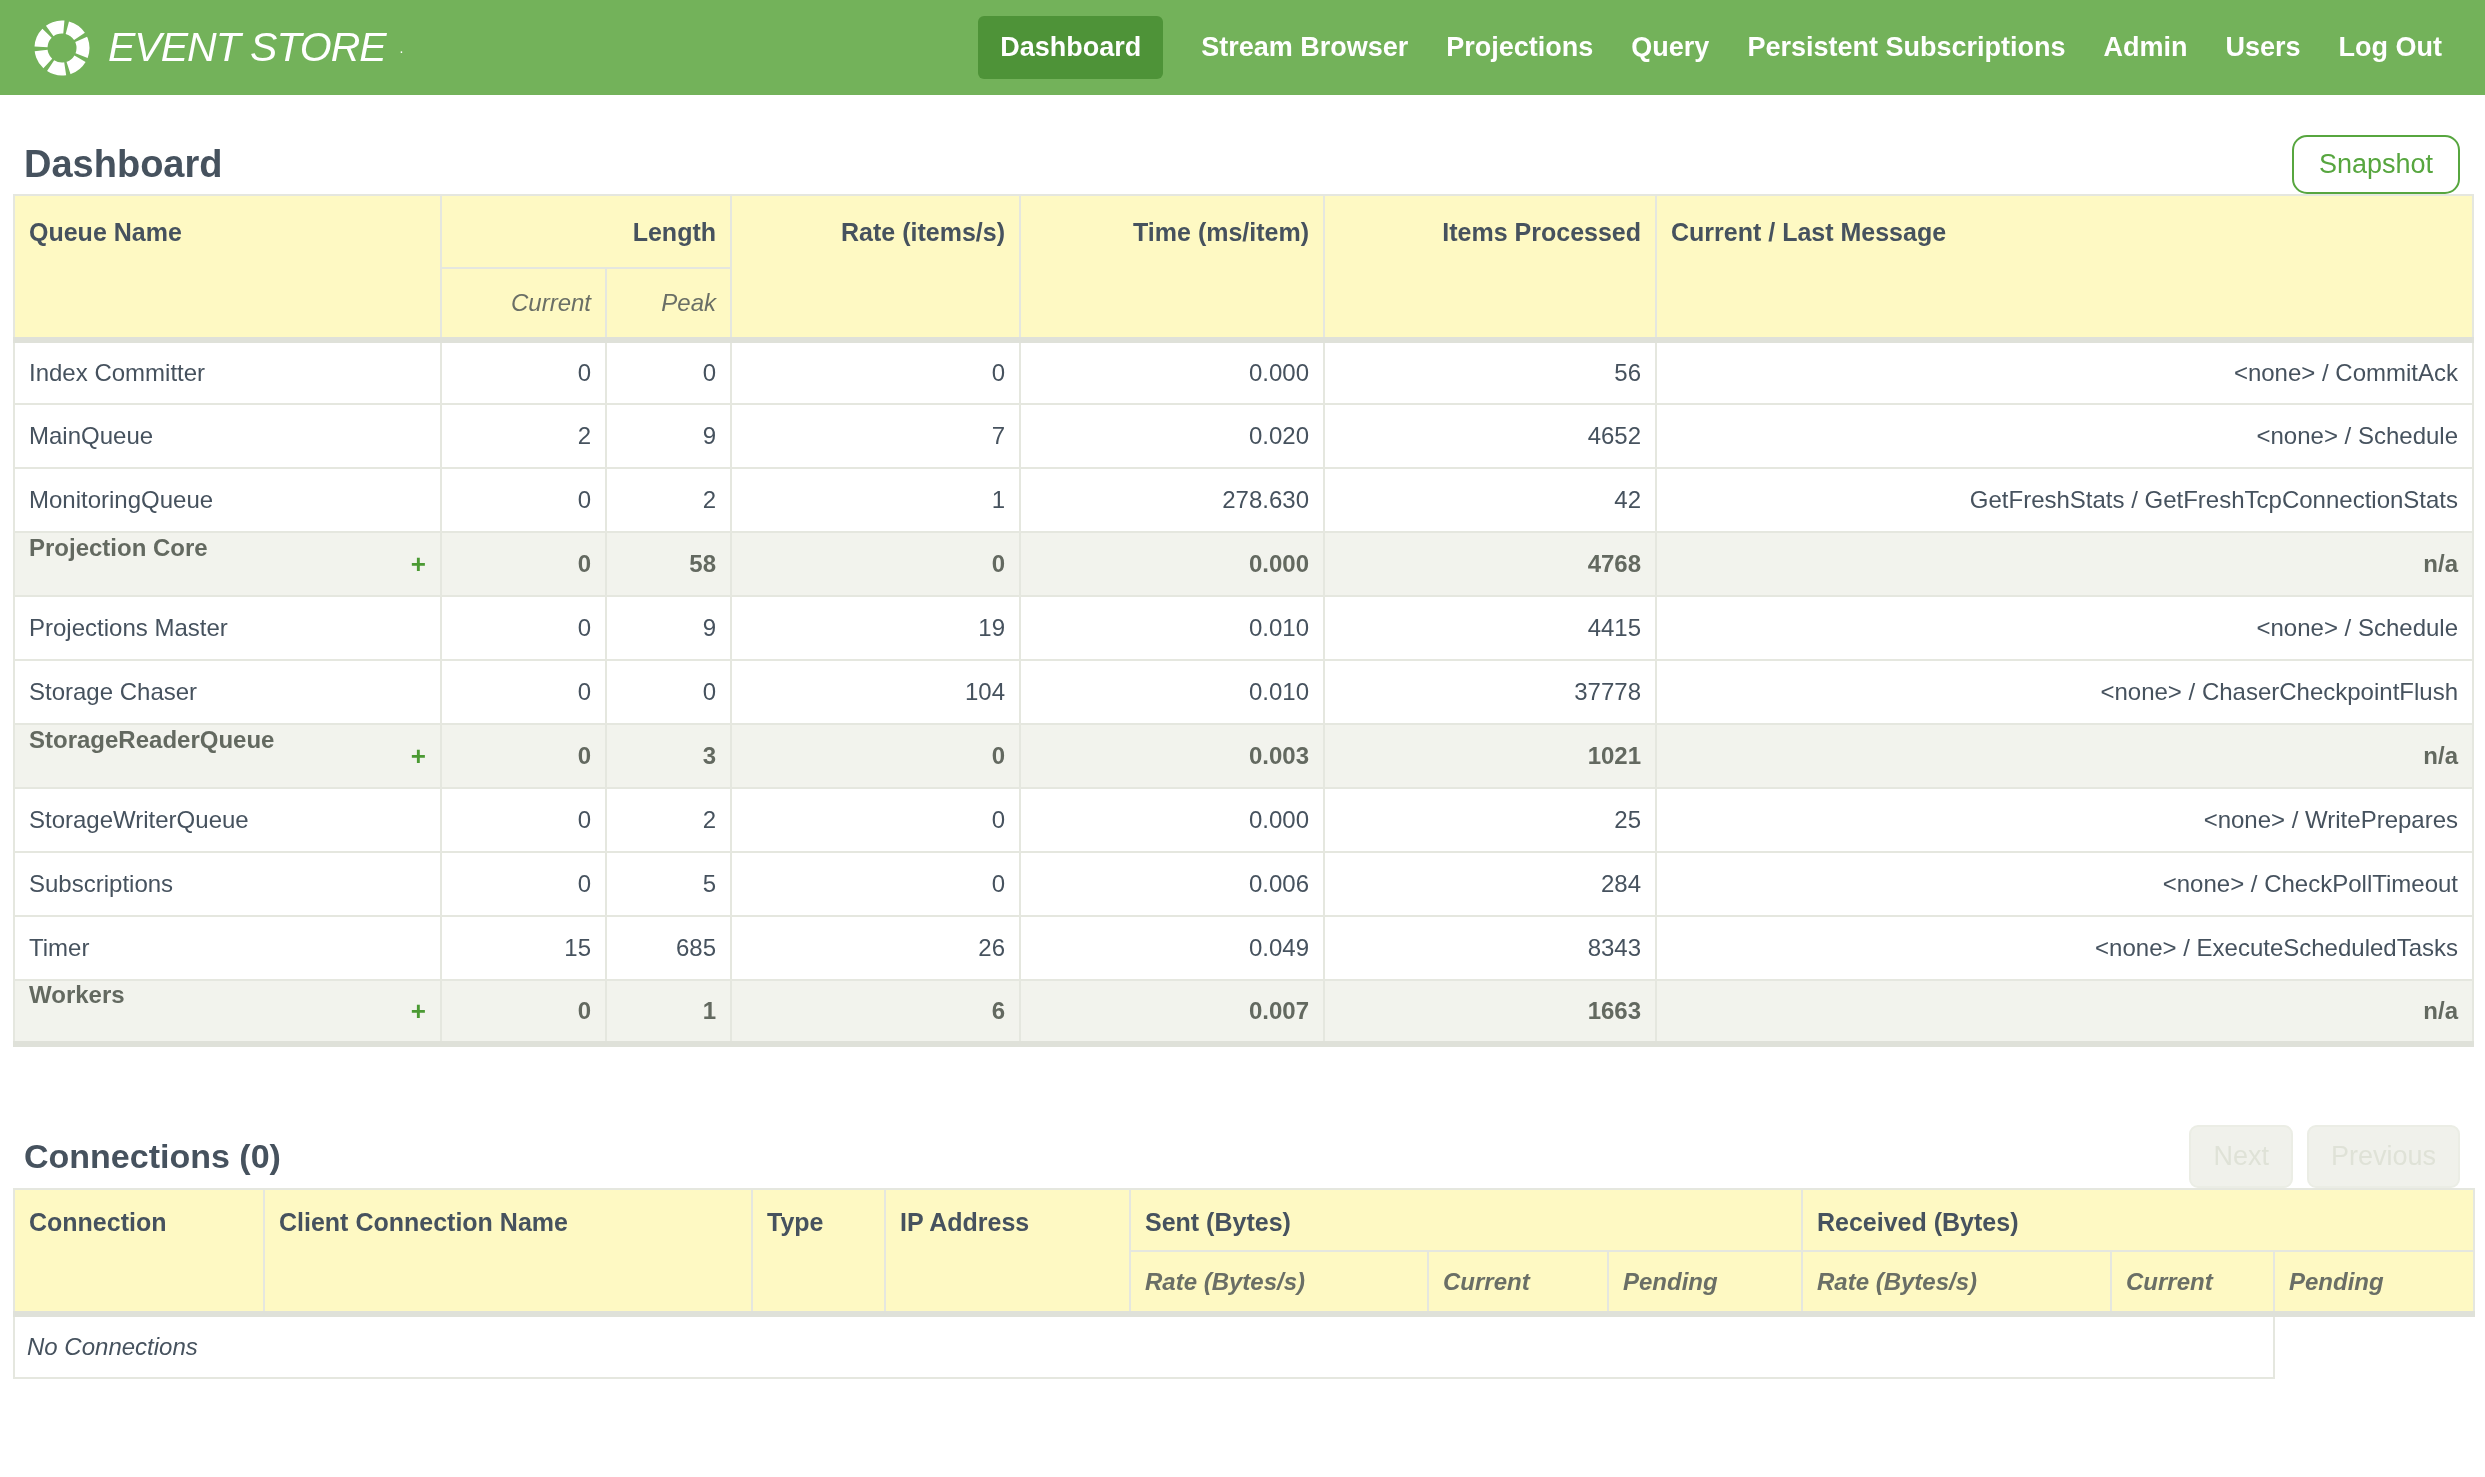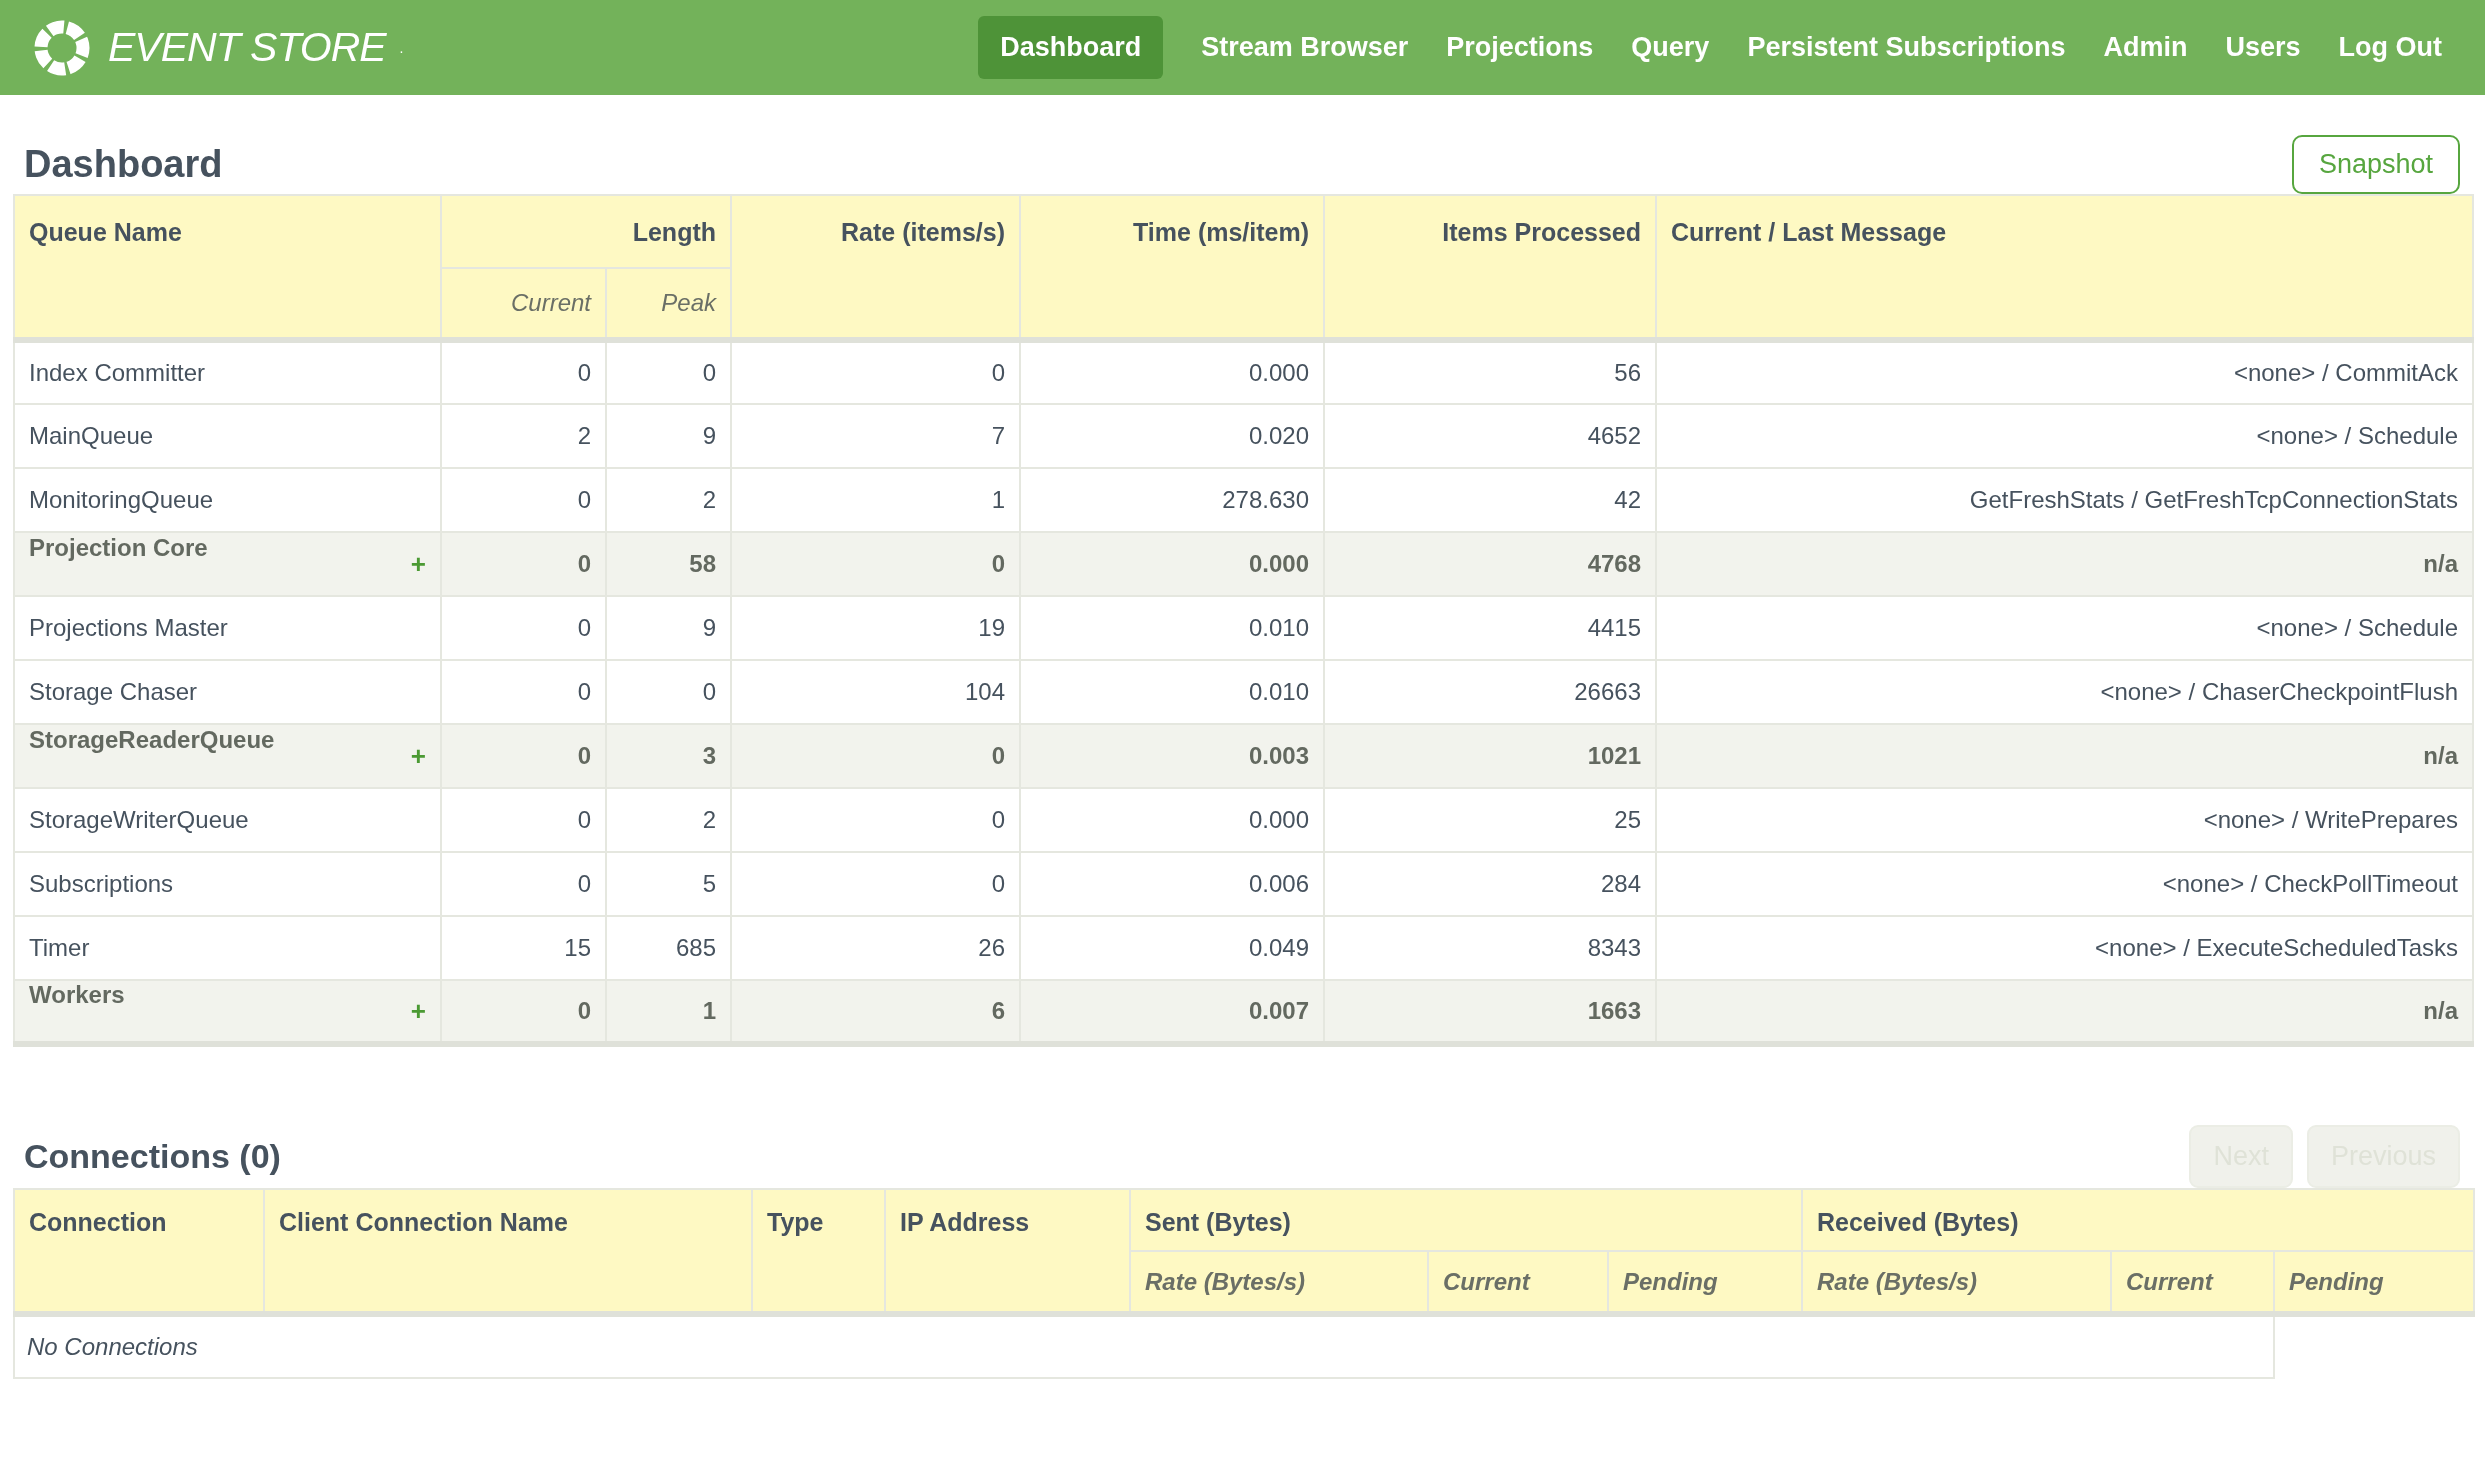--- a/index.html
+++ b/index.html
@@ -35,21 +35,21 @@
 
   
   .title-row {
     display:flex; align-items:center; justify-content:space-between;
     margin:40px 26px 0 24px;
   }
   .page-title { font-size:38px; font-weight:bold; color:#46525E; margin:0; }
   .snapshot-btn {
     font-family:"Liberation Sans", sans-serif;
     font-size:27px; color:#57A63F; background:#fff;
-    border:2px solid #57A63F; border-radius:10px;
+    border:2px solid #57A63F; border-radius:15px;
     padding:12px 25px; cursor:pointer;
   }
 
   
   table.grid {
     border-collapse:collapse; table-layout:fixed;
     width:2460px; margin:0 13px;
     font-size:24px; color:#46525E;
   }
   table.grid th, table.grid td { border:2px solid #E5E7DF; }
@@ -206,21 +206,21 @@
       <td>0.010</td>
       <td>4415</td>
       <td>&lt;none&gt; / Schedule</td>
     </tr>
     <tr>
       <td class="cell-name">Storage Chaser</td>
       <td>0</td>
       <td>0</td>
       <td>104</td>
       <td>0.010</td>
-      <td>26663</td>
+      <td>37778</td>
       <td>&lt;none&gt; / ChaserCheckpointFlush</td>
     </tr>
     <tr class="group">
       <td class="cell-name">
         <span>StorageReaderQueue</span>
         <span class="plus">+</span>
       </td>
       <td>0</td>
       <td>3</td>
       <td>0</td>

